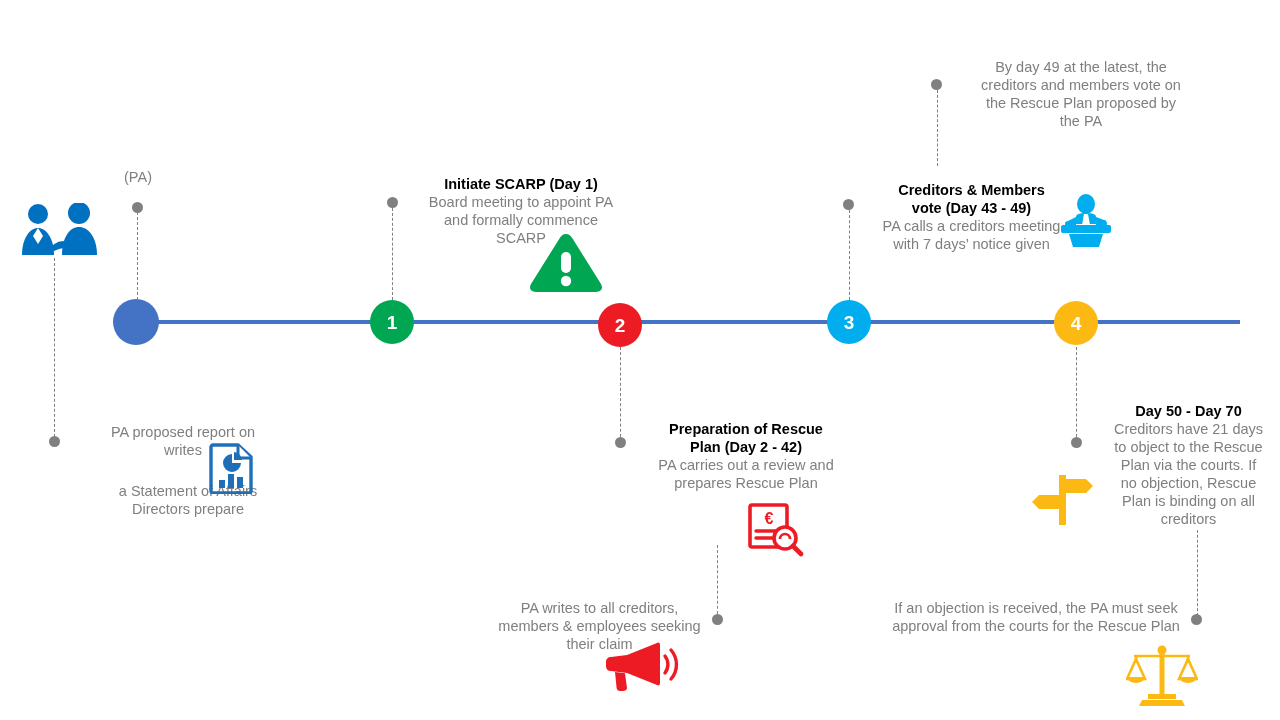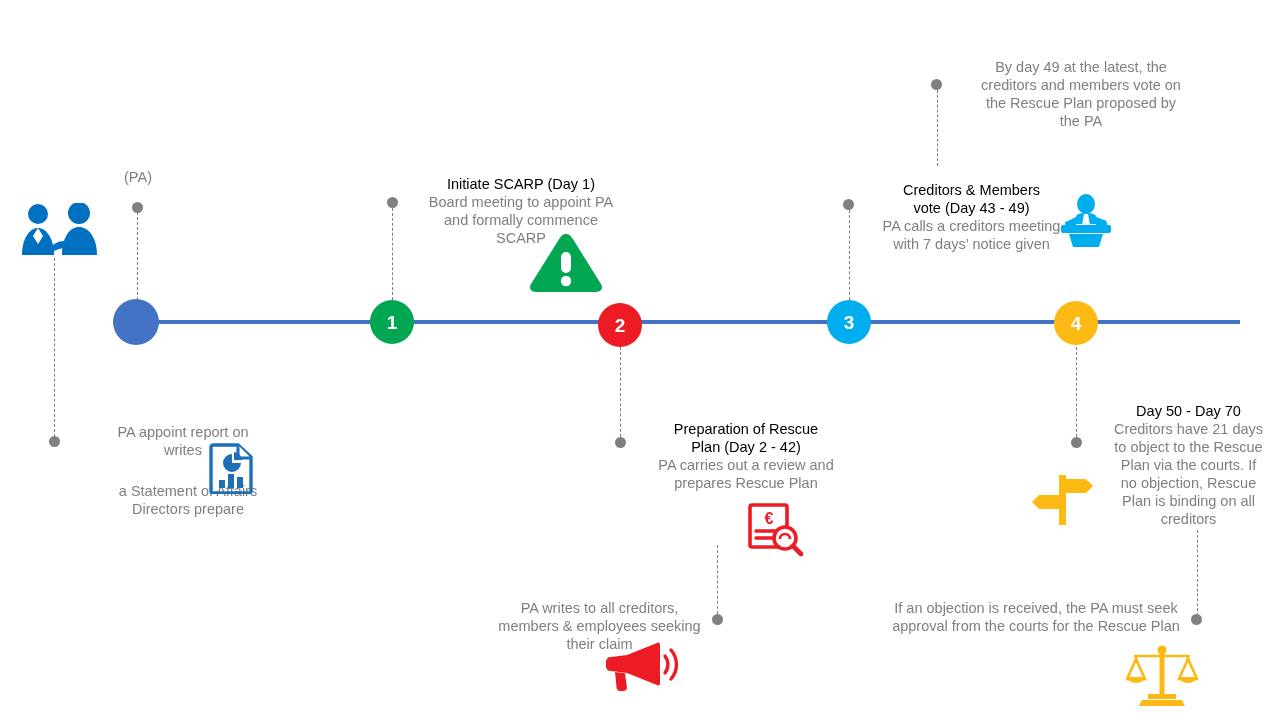--- a/index.html
+++ b/index.html
@@ -69,21 +69,21 @@
     position: absolute;
     color: #7f7f7f;
     font-size: 14.5px;
     line-height: 18px;
     font-family: "Liberation Sans", sans-serif;
     text-align: center;
   }
   .txt .hd {
     display: block;
     color: #000000;
-    font-weight: normal;
+    font-weight: bold;
     font-size: 14.5px;
     line-height: 18px;
   }
   .txt .bd { display: block; }
 
   
   .icon { position: absolute; }
 </style>
 </head>
 <body>
@@ -133,21 +133,21 @@
   <div class="dot" style="left:1071px; top:437px;"></div>
 
   <div class="conn" style="left:1197px; top:530px; height:86px;"></div>
   <div class="dot" style="left:1191px; top:614px;"></div>
 
   <div class="txt" style="left:13px; top:168px; width:250px;">
     <span class="bd">(PA)</span>
   </div>
 
   <div class="txt" style="left:78px; top:423px; width:210px;">
-    <span class="bd">PA appoint report on</span>
+    <span class="bd">PA proposed report on</span>
     <span class="bd">writes</span>
   </div>
 
   <div class="txt" style="left:78px; top:482px; width:220px;">
     <span class="bd">a Statement of Affairs</span>
     <span class="bd">Directors prepare</span>
   </div>
 
   <div class="txt" style="left:416px; top:175px; width:210px;">
     <span class="hd">Initiate  SCARP (Day 1)</span>

